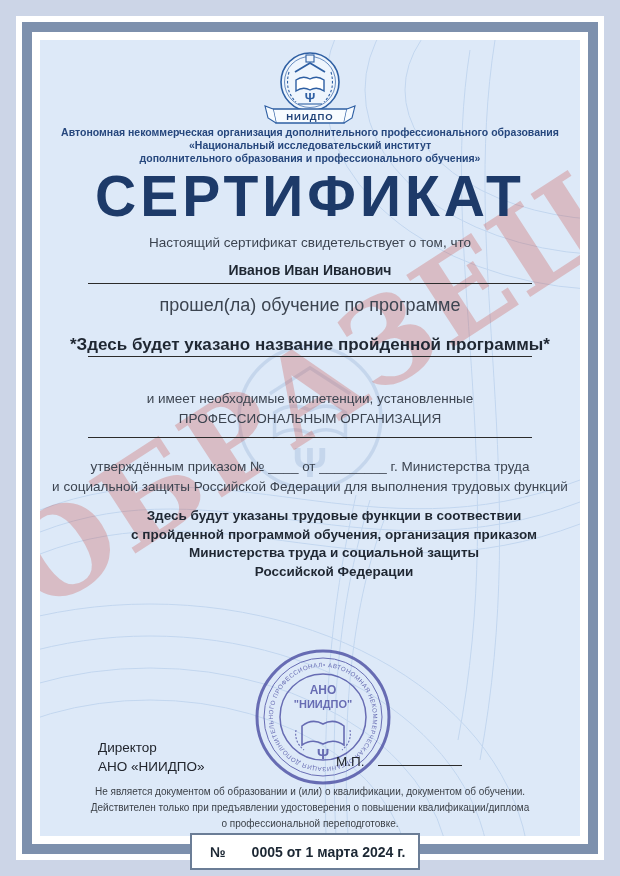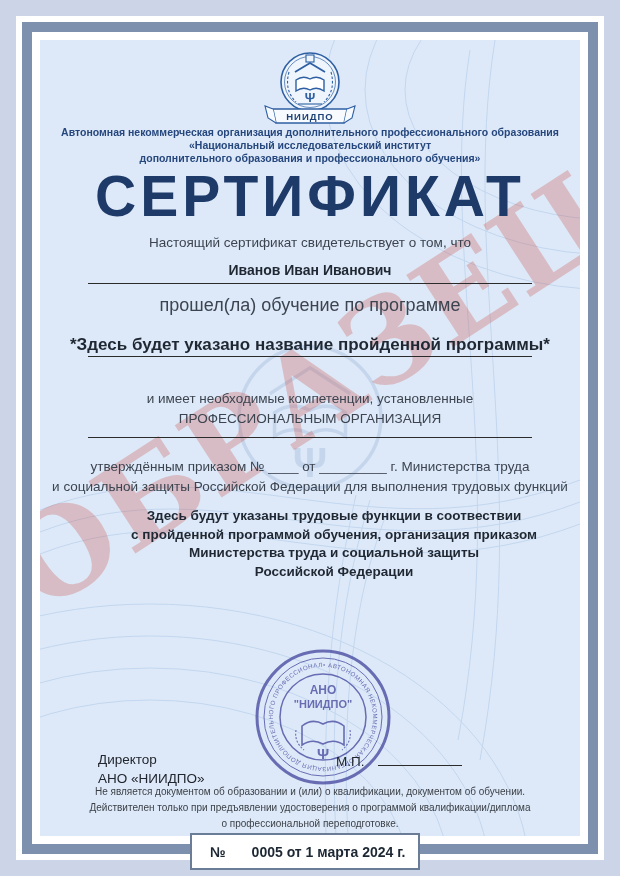--- a/index.html
+++ b/index.html
@@ -28,21 +28,21 @@
   .rule { position:absolute; left:48px; width:444px; border-bottom:1.6px solid #2b2b2b; }
   .rule-name { top:243px; }
   .rule-program { top:316px; }
   .rule-empty { top:397px; }
   .prosh { top:255px; font-size:18px; color:#3c4450; }
   .program { top:295px; font-size:17px; font-weight:700; color:#1f2732; }
   .comp { top:333px; font-size:13.5px; line-height:20px; color:#3c4450;margin-top:16px; }
   .order { top:408px; font-size:13.5px; line-height:20px; color:#3c4450;margin-top:9px; }
   .functions { top:467px; font-size:13.5px; line-height:18.5px; font-weight:700; color:#1f2732;margin-left:48px; }
   .stamp-wrap { position:absolute; left:212px; top:606px; width:142px; height:142px; opacity:0.82; }
-  .director { position:absolute; left:58px; top:698px; font-size:13.5px; line-height:19px; color:#22262e; text-align:left;margin-top:12px; }
+  .director { position:absolute; left:58px; top:698px; font-size:13.5px; line-height:19px; color:#22262e; text-align:left; }
   .mp-row { position:absolute; left:296px; top:714px; font-size:13.5px; color:#22262e; text-align:right; }
   .mp-line { display:inline-block; width:84px; border-bottom:1.6px solid #2b2b2b; margin-left:14px; vertical-align:baseline; }
   .disclaimer { top:744px; font-size:10px; line-height:16px; color:#3a3f46; }
   .number-box { position:absolute; left:190px; top:833px; width:230px; height:37px; background:#ffffff;
     border:2.5px solid #6b7d96; display:flex; align-items:center; padding-left:18px;
     font-size:14px; font-weight:700; color:#1c2733; }
   .number-box .num-value { margin-left:26px; }
 </style>
 </head>
 <body>
@@ -169,21 +169,21 @@
       <div>Директор</div>
       <div>АНО «НИИДПО»</div>
     </div>
 
     <div class="mp-row">
       <span>М.П.</span><span class="mp-line"></span>
     </div>
 
     <div class="abs disclaimer">
       <div>Не является документом об образовании и (или) о квалификации, документом об обучении.</div>
-      <div>Действителен только при предъявлении удостоверения о программой квалификации/диплома</div>
+      <div>Действителен только при предъявлении удостоверения о повышении квалификации/диплома</div>
       <div>о профессиональной переподготовке.</div>
     </div>
   </div>
 
   <div class="number-box">
     <span>№</span>
     <span class="num-value">0005 от 1 марта 2024 г.</span>
   </div>
 </div>
 

